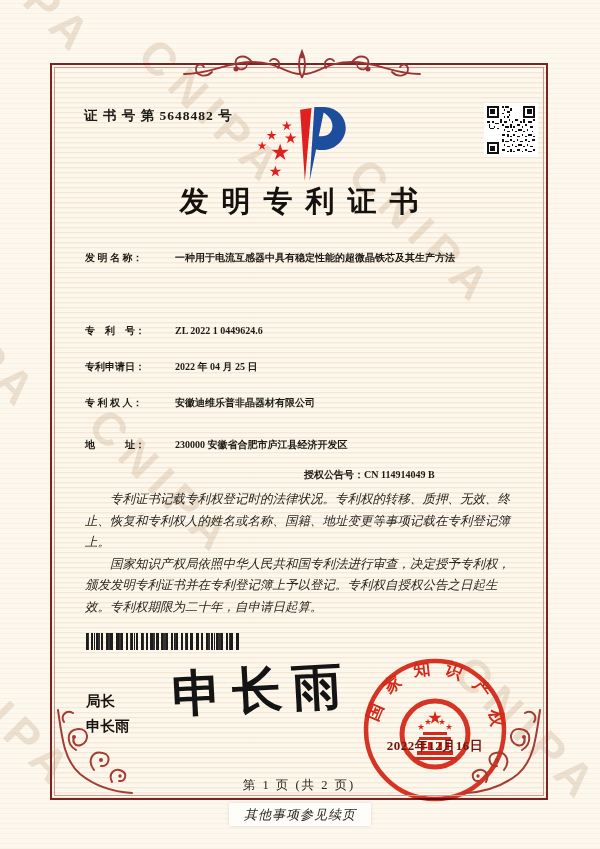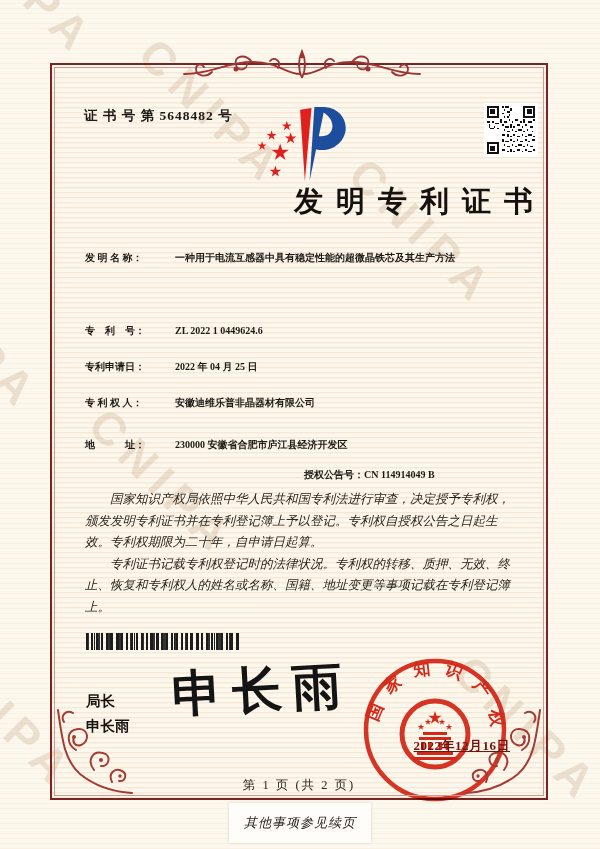--- a/index.html
+++ b/index.html
@@ -26,21 +26,21 @@
     background:repeating-linear-gradient(0deg, rgba(228,178,128,0.22) 0 1px, transparent 1px 5px);
   }
   .frame::after{
     content:"";position:absolute;inset:2px;border:1px solid #cf9a93;pointer-events:none;
   }
   .cert-no{position:absolute;left:32px;top:42px;font-size:13.5px;font-weight:600;letter-spacing:1px;}
   .logo{position:absolute;left:202px;top:42px;width:96px;height:76px;}
   .qr{position:absolute;left:432px;top:38px;width:54px;height:54px;background:#fff;padding:3px;box-sizing:border-box;}
   .qr svg{width:100%;height:100%;display:block;}
   .title{
-    position:absolute;left:0;top:117px;width:100%;text-align:right;
+    position:absolute;left:0;top:117px;width:100%;text-align:center;
     font-size:29px;font-weight:700;letter-spacing:13px;text-indent:13px;color:#14110e;
   }
   .frow{position:absolute;left:33px;font-size:10px;white-space:nowrap;}
   .flabel{font-weight:700;white-space:pre;display:inline-block;min-width:90px;}
   .fvalue{font-weight:700;}
   .paras{position:absolute;left:33px;top:424px;width:432px;font-size:12.5px;line-height:21.5px;
     font-style:italic;color:#2a241d;}
   .paras p{margin:0;text-indent:2em;}
   .barcode{
     position:absolute;left:34px;top:568px;width:154px;height:17px;
@@ -50,30 +50,30 @@
       repeating-linear-gradient(90deg,#333 0 3px,transparent 3px 11px);
   }
   .director{position:absolute;left:34px;top:624px;font-family:"Liberation Sans","DejaVu Sans",sans-serif;
     font-size:14.5px;font-weight:700;line-height:25px;color:#17140f;}
   .sig{
     position:absolute;left:120px;top:592px;font-size:50px;font-weight:600;
     letter-spacing:10px;transform:rotate(-3deg);color:#141414;font-style:oblique 8deg;
   }
   .seal{position:absolute;left:308px;top:585px;width:150px;height:160px;mix-blend-mode:multiply;}
   .seal-date{
-    position:absolute;left:308px;top:672px;width:150px;text-align:right;
-    font-size:13px;font-weight:700;color:#701410;letter-spacing:0.5px;z-index:4;text-decoration:underline;
+    position:absolute;left:308px;top:672px;width:150px;text-align:center;
+    font-size:13px;font-weight:700;color:#701410;letter-spacing:0.5px;z-index:4;
   }
   .pageinfo{position:absolute;left:0;top:712px;width:100%;text-align:center;font-size:12.5px;letter-spacing:2px;color:#2a241d;border-radius:8px;}
   .corner{position:absolute;width:80px;height:88px;z-index:3;}
   .corner-l{left:2px;bottom:2px;}
   .corner-r{right:2px;bottom:2px;transform:scaleX(-1);}
   .top-orn{position:absolute;left:130px;top:-17px;width:240px;height:36px;z-index:3;}
   .note-box{
-    position:absolute;left:229px;top:803px;width:142px;height:40px;z-index:2;
+    position:absolute;left:229px;top:803px;width:142px;height:23px;z-index:2;
     background:#fffdfa;box-shadow:0 0 3px rgba(150,110,80,0.25);
     display:flex;align-items:center;justify-content:center;
     font-size:13px;font-style:italic;color:#2a241d;letter-spacing:1px;
   }
 </style>
 </head>
 <body>
 
 <div class="wm" style="left:-70px;top:-45px">CNIPA</div>
 <div class="wm" style="left:120px;top:85px">CNIPA</div>
@@ -147,22 +147,22 @@
     <span class="flabel">专 利 权 人：</span><span class="fvalue">安徽迪维乐普非晶器材有限公司</span>
   </div>
   <div class="frow" style="top:373px">
     <span class="flabel">地　　　址：</span><span class="fvalue">230000 安徽省合肥市庐江县经济开发区</span>
   </div>
   <div class="frow" style="left:252px;top:403px">
     <span class="flabel" style="min-width:0">授权公告号：</span><span class="fvalue">CN 114914049 B</span>
   </div>
 
   <div class="paras">
+    <p>专利证书记载专利权登记时的法律状况。专利权的转移、质押、无效、终止、恢复和专利权人的姓名或名称、国籍、地址变更等事项记载在专利登记簿上。</p>
     <p>国家知识产权局依照中华人民共和国专利法进行审查，决定授予专利权，颁发发明专利证书并在专利登记簿上予以登记。专利权自授权公告之日起生效。专利权期限为二十年，自申请日起算。</p>
-    <p>专利证书记载专利权登记时的法律状况。专利权的转移、质押、无效、终止、恢复和专利权人的姓名或名称、国籍、地址变更等事项记载在专利登记簿上。</p>
   </div>
 
   <div class="barcode"></div>
 
   <div class="director">
     <div>局长</div>
     <div>申长雨</div>
   </div>
 
   <div class="sig">申长雨</div>

